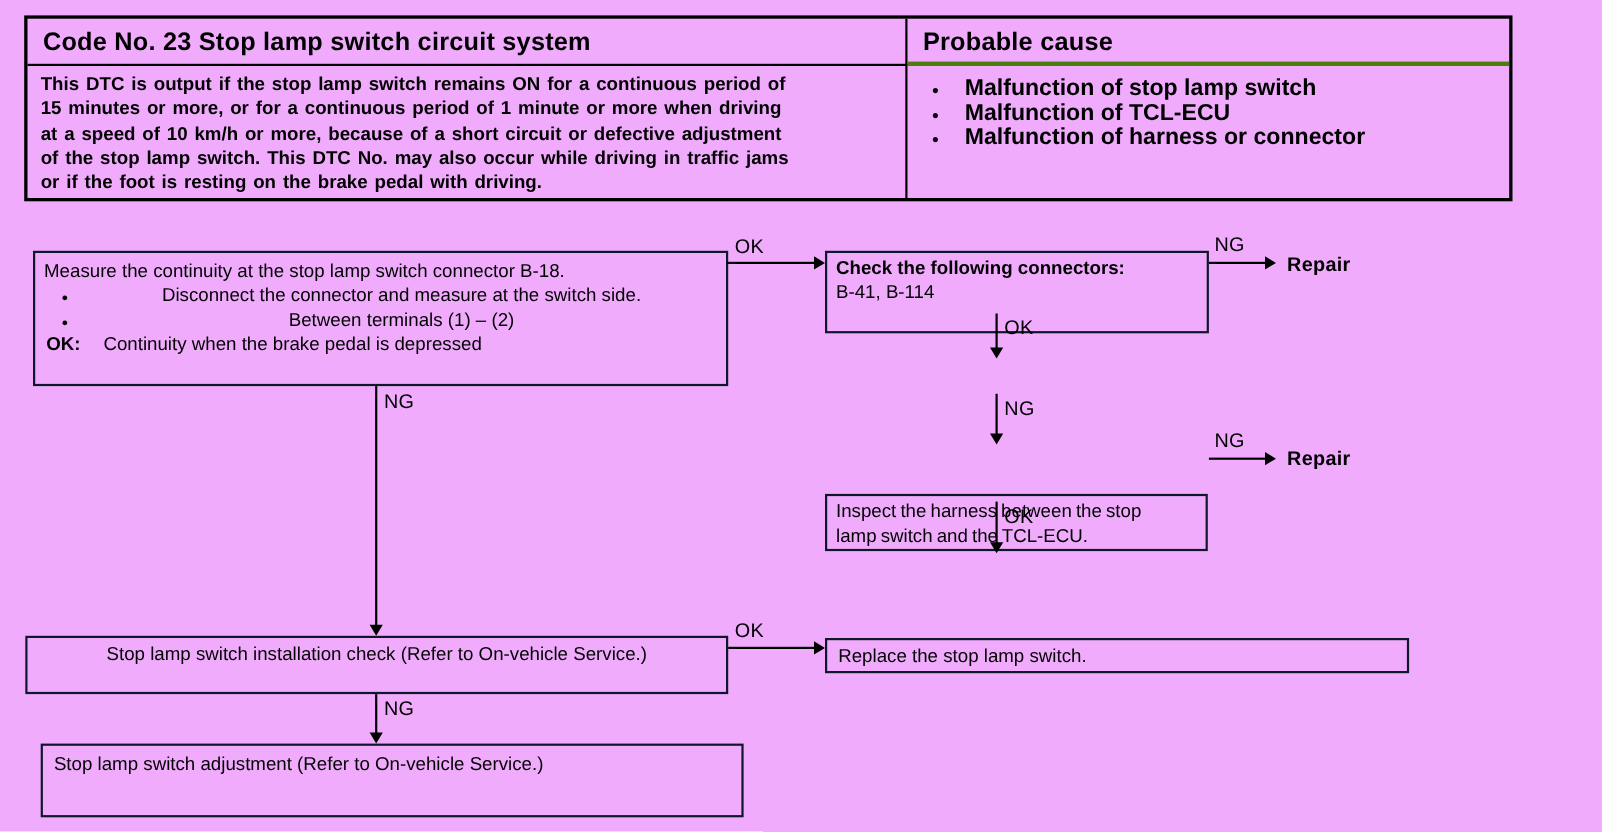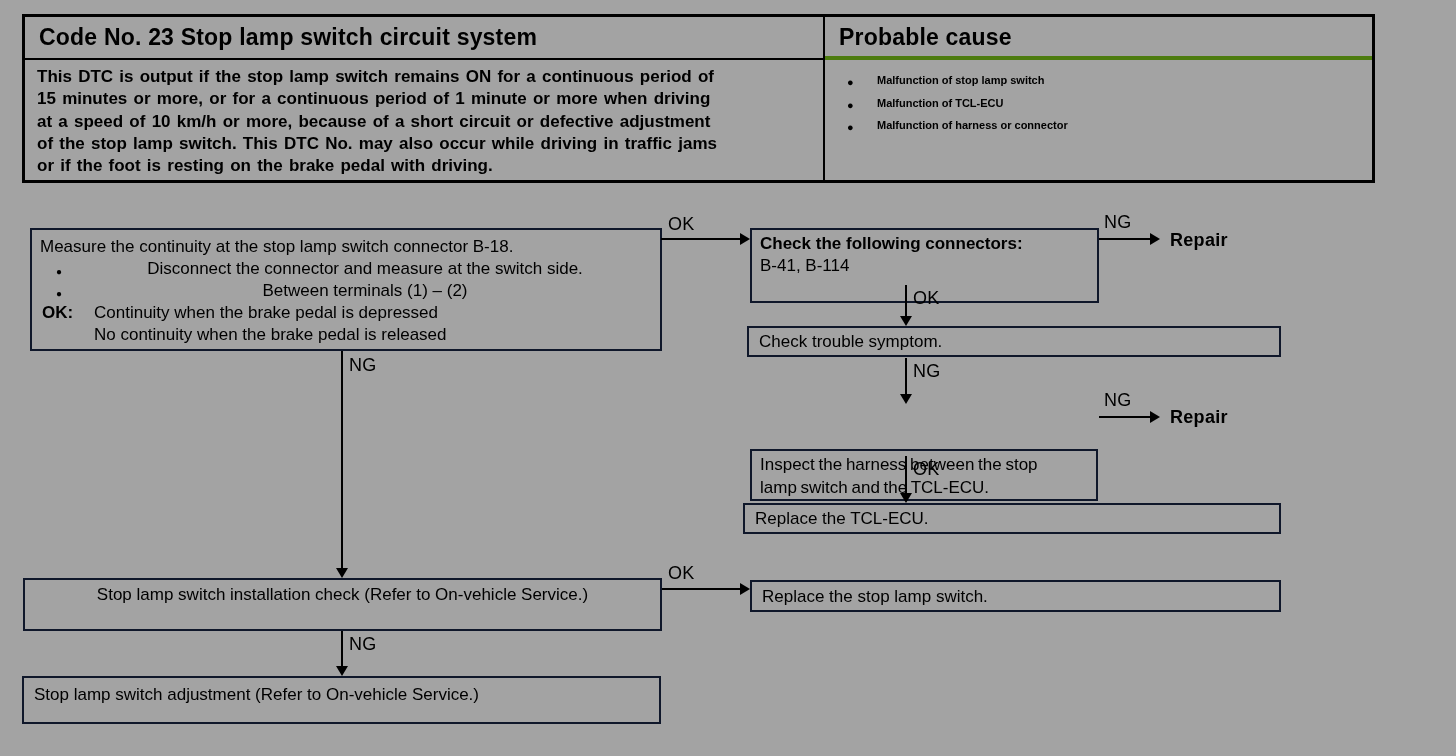--- a/index.html
+++ b/index.html
@@ -1,54 +1,54 @@
 <!DOCTYPE html>
 <html><head>
 <meta charset="utf-8">
 <style>
   html,body{margin:0;padding:0;background:#fff;}
   .page{
-    position:relative;width:1456px;height:756px;background:#a3a3a3;
+    position:relative;width:1456px;height:756px;background:#f0abfc;
     font-family:"Liberation Sans","DejaVu Sans",sans-serif;color:#000;
     overflow:hidden;
   }
   
   .tbl{
     position:absolute;left:22px;top:14px;width:1353px;height:169px;
     border:3px solid #000;box-sizing:border-box;
     display:grid;grid-template-columns:800px 1fr;grid-template-rows:43px 1fr;
   }
   .cell{box-sizing:border-box;font-weight:bold;}
   .c-tl{border-right:2px solid #000;border-bottom:2px solid #000;}
   .c-tr{border-bottom:4px solid #4d7c0f;}
   .c-bl{border-right:2px solid #000;}
   .hd{font-size:23px;font-weight:700;padding:7px 0 0 14px;letter-spacing:.2px;}
   .desc{padding:6px 10px 0 12px;font-size:17px;line-height:22.3px;word-spacing:1.5px;}
-  .causes{padding:9px 0 0 20px;font-size:11px;line-height:22.5px;}
+  .causes{padding:9px 0 0 20px;font-size:21px;line-height:22.5px;}
   .cause-item{position:relative;padding-left:32px;}
   .cause-item::before{content:"●";position:absolute;left:2px;top:2px;font-size:11px;}
   
   .fbox{
     position:absolute;box-sizing:border-box;border:2px solid #0f172a;
     font-size:17px;line-height:22px;background:transparent;
   }
   .b-measure{left:30px;top:228px;width:632px;height:123px;padding:6px 8px 0 8px;}
   .fc-bullet{position:relative;padding-left:38px;text-align:center;}
   .fc-bullet::before{content:"●";position:absolute;left:16px;top:3px;font-size:10px;}
   .fc-ok-row{display:flex;}
   .ok-pre{font-weight:700;width:52px;padding-left:2px;flex:0 0 auto;}
   .fc-ok-cont{padding-left:54px;}
   .b-connectors{left:750px;top:228px;width:349px;height:75px;padding:3px 8px;}
   .bold-line{font-weight:700;}
   .b-symptom{left:747px;top:326px;width:534px;height:31px;padding:3px 10px;}
   .b-harness{left:750px;top:404px;width:348px;height:52px;padding:2px 8px;line-height:23px;word-spacing:-1px;margin-top:45px;}
   .b-replace-ecu{left:743px;top:503px;width:538px;height:31px;padding:3px 10px;}
   .b-install{left:23px;top:578px;width:639px;height:53px;padding:4px 8px;text-align:center;}
   .b-replace-switch{left:750px;top:580px;width:531px;height:32px;padding:4px 10px;}
-  .b-adjust{left:22px;top:676px;width:639px;height:48px;padding:6px 10px;}
+  .b-adjust{left:37px;top:676px;width:639px;height:67px;padding:6px 10px;}
   
   .ln{position:absolute;background:#000;}
   .ah-r{position:absolute;width:0;height:0;border-left:10px solid #000;
         border-top:6px solid transparent;border-bottom:6px solid transparent;}
   .ah-d{position:absolute;width:0;height:0;border-top:10px solid #000;
         border-left:6px solid transparent;border-right:6px solid transparent;}
   .lbl{position:absolute;font-size:18px;letter-spacing:.3px;}
   .lbl-repair{position:absolute;font-size:18px;font-weight:700;letter-spacing:.3px;}
 </style>
 </head>
@@ -74,36 +74,33 @@
   </div>
 
   <div class="fbox b-measure">
     <div>Measure the continuity at the stop lamp switch connector B-18.</div>
     <div class="fc-bullet">Disconnect the connector and measure at the switch side.</div>
     <div class="fc-bullet">Between terminals (1) – (2)</div>
     <div class="fc-ok-row">
       <span class="ok-pre">OK:</span>
       <span>Continuity when the brake pedal is depressed</span>
     </div>
-    <div class="fc-ok-cont">No continuity when the brake pedal is released</div>
   </div>
 
   <div class="fbox b-connectors">
     <div class="bold-line">Check the following connectors:</div>
     <div>B-41, B-114</div>
   </div>
 
-  <div class="fbox b-symptom">Check trouble symptom.</div>
 
   <div class="fbox b-harness">
     <div>Inspect the harness between the stop</div>
     <div>lamp switch and the TCL-ECU.</div>
   </div>
 
-  <div class="fbox b-replace-ecu">Replace the TCL-ECU.</div>
 
   <div class="fbox b-install">Stop lamp switch installation check (Refer to On-vehicle Service.)</div>
 
   <div class="fbox b-replace-switch">Replace the stop lamp switch.</div>
 
   <div class="fbox b-adjust">Stop lamp switch adjustment (Refer to On-vehicle Service.)</div>
 
   <div class="ln" style="left:661px;top:238px;width:82px;height:2px;"></div>
   <div class="ah-r" style="left:740px;top:233px;"></div>
   <div class="lbl" style="left:668px;top:214px;">OK</div>

